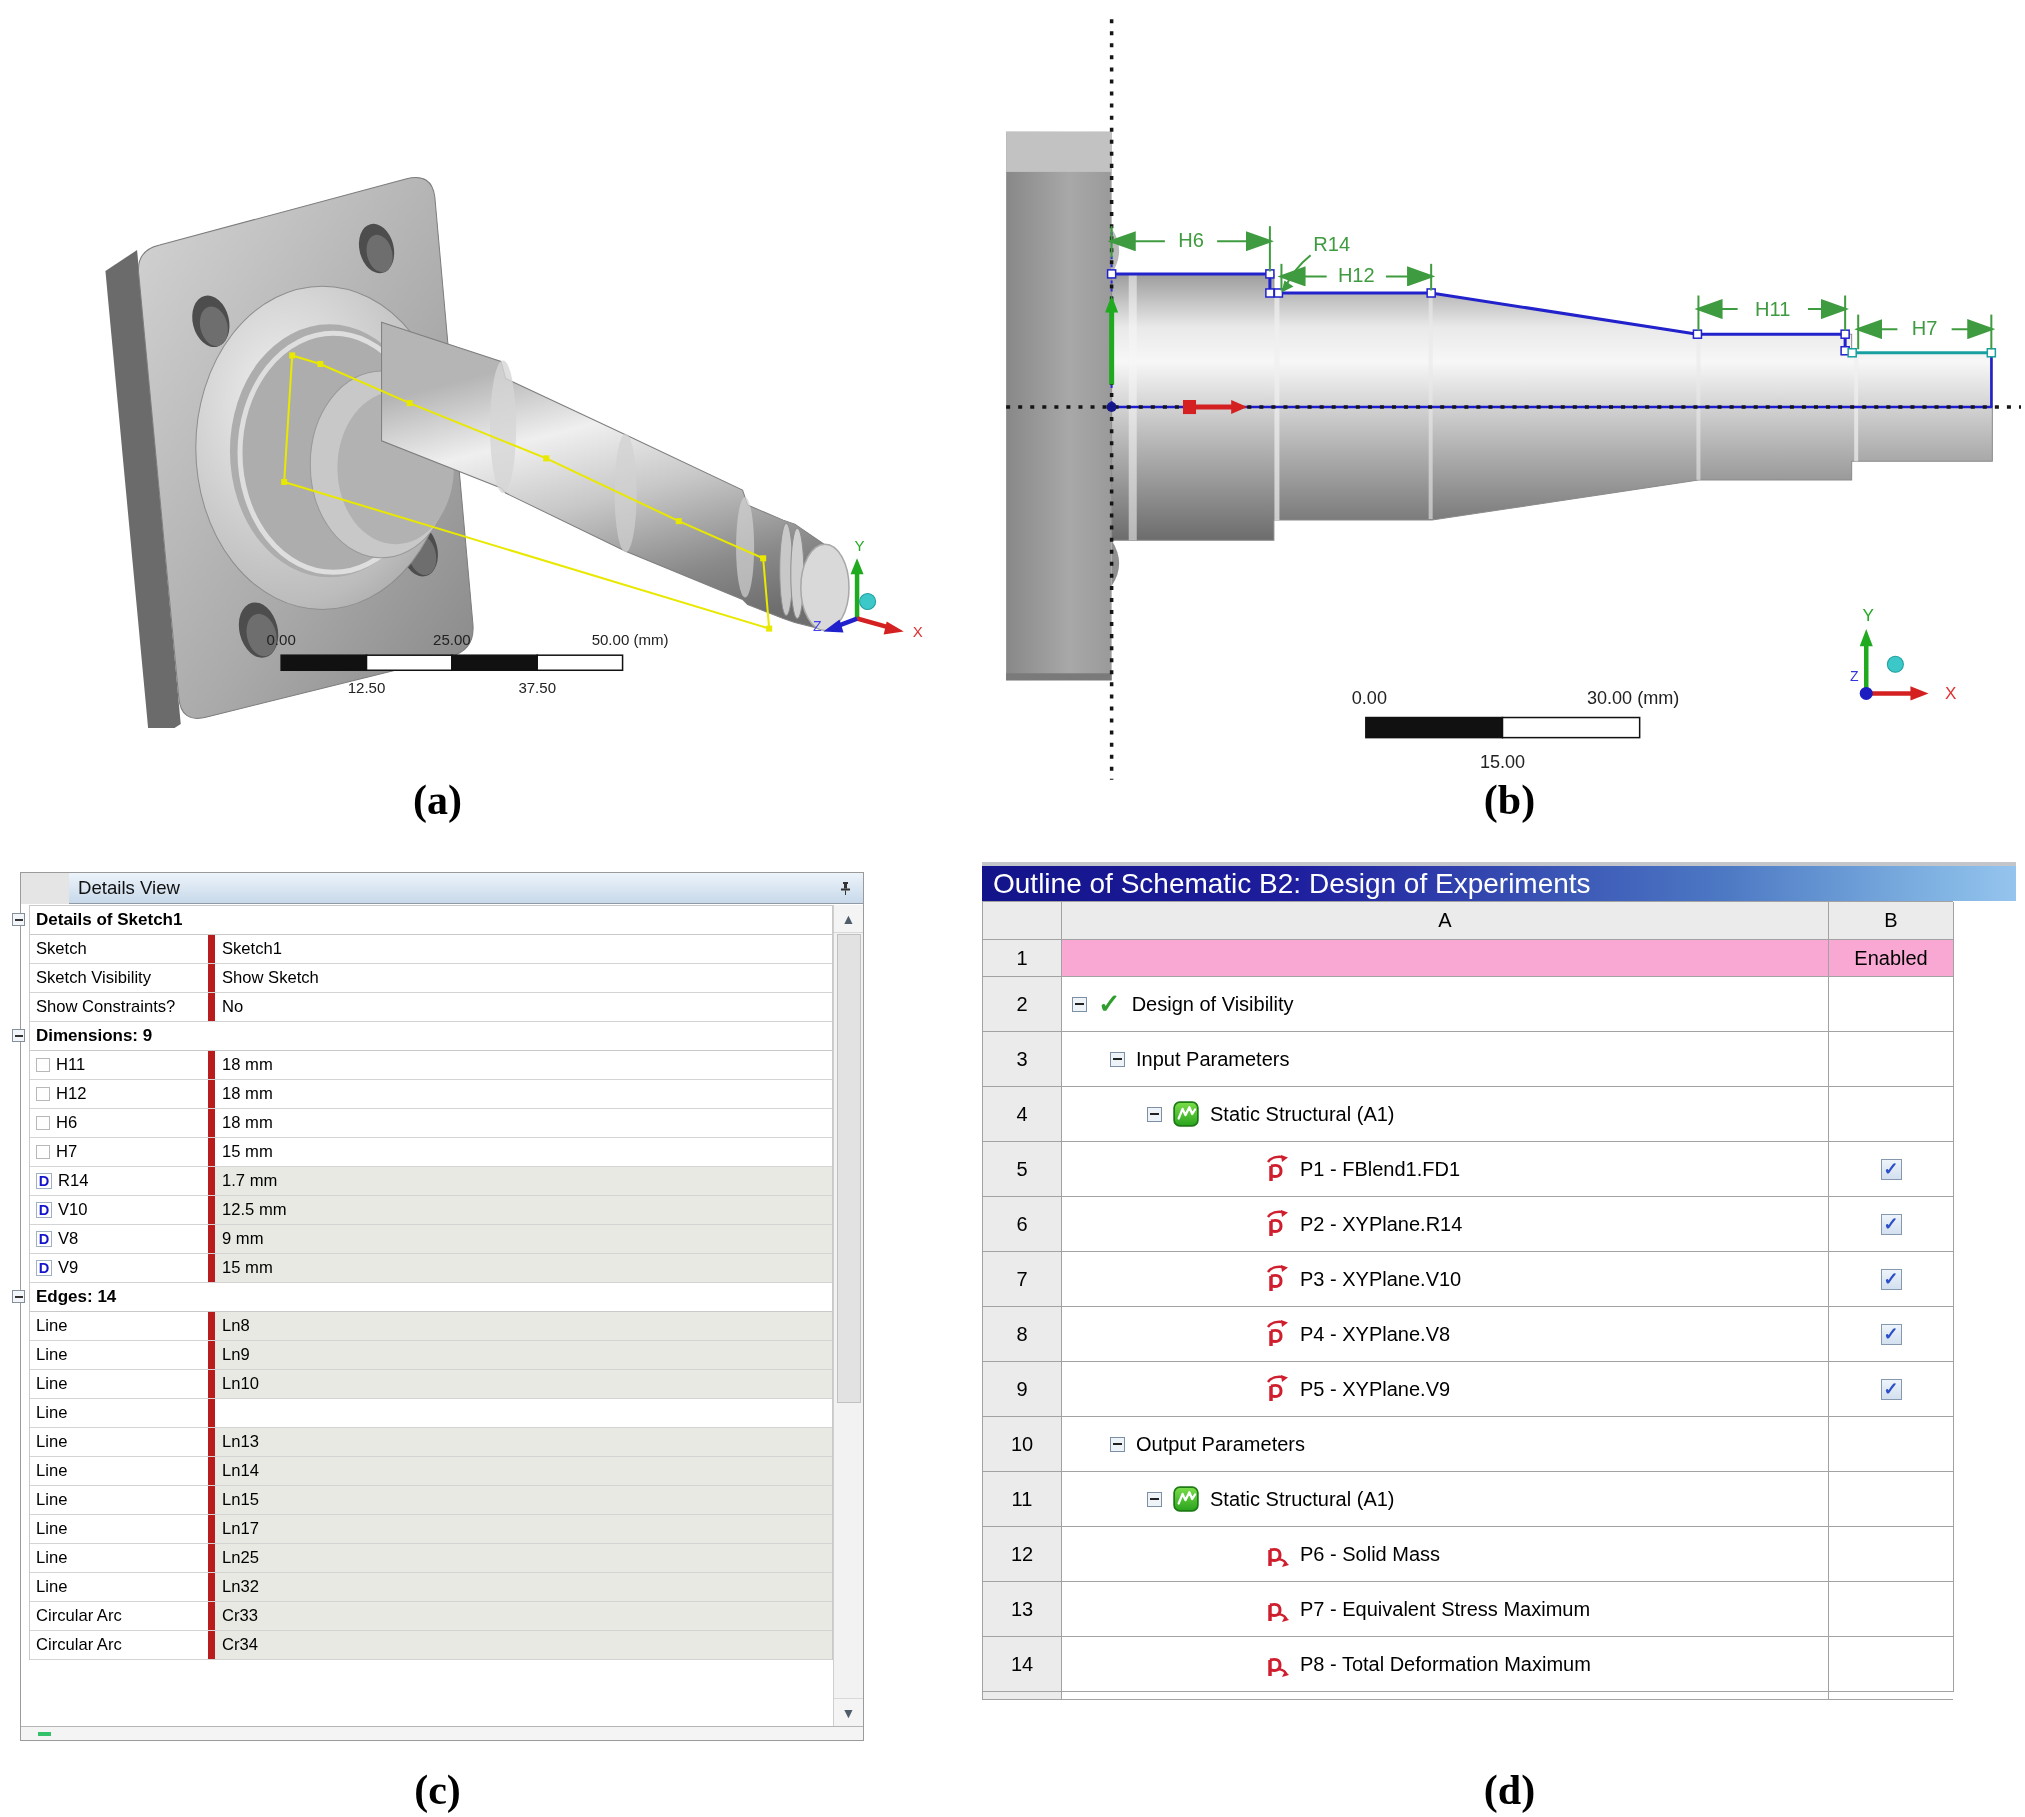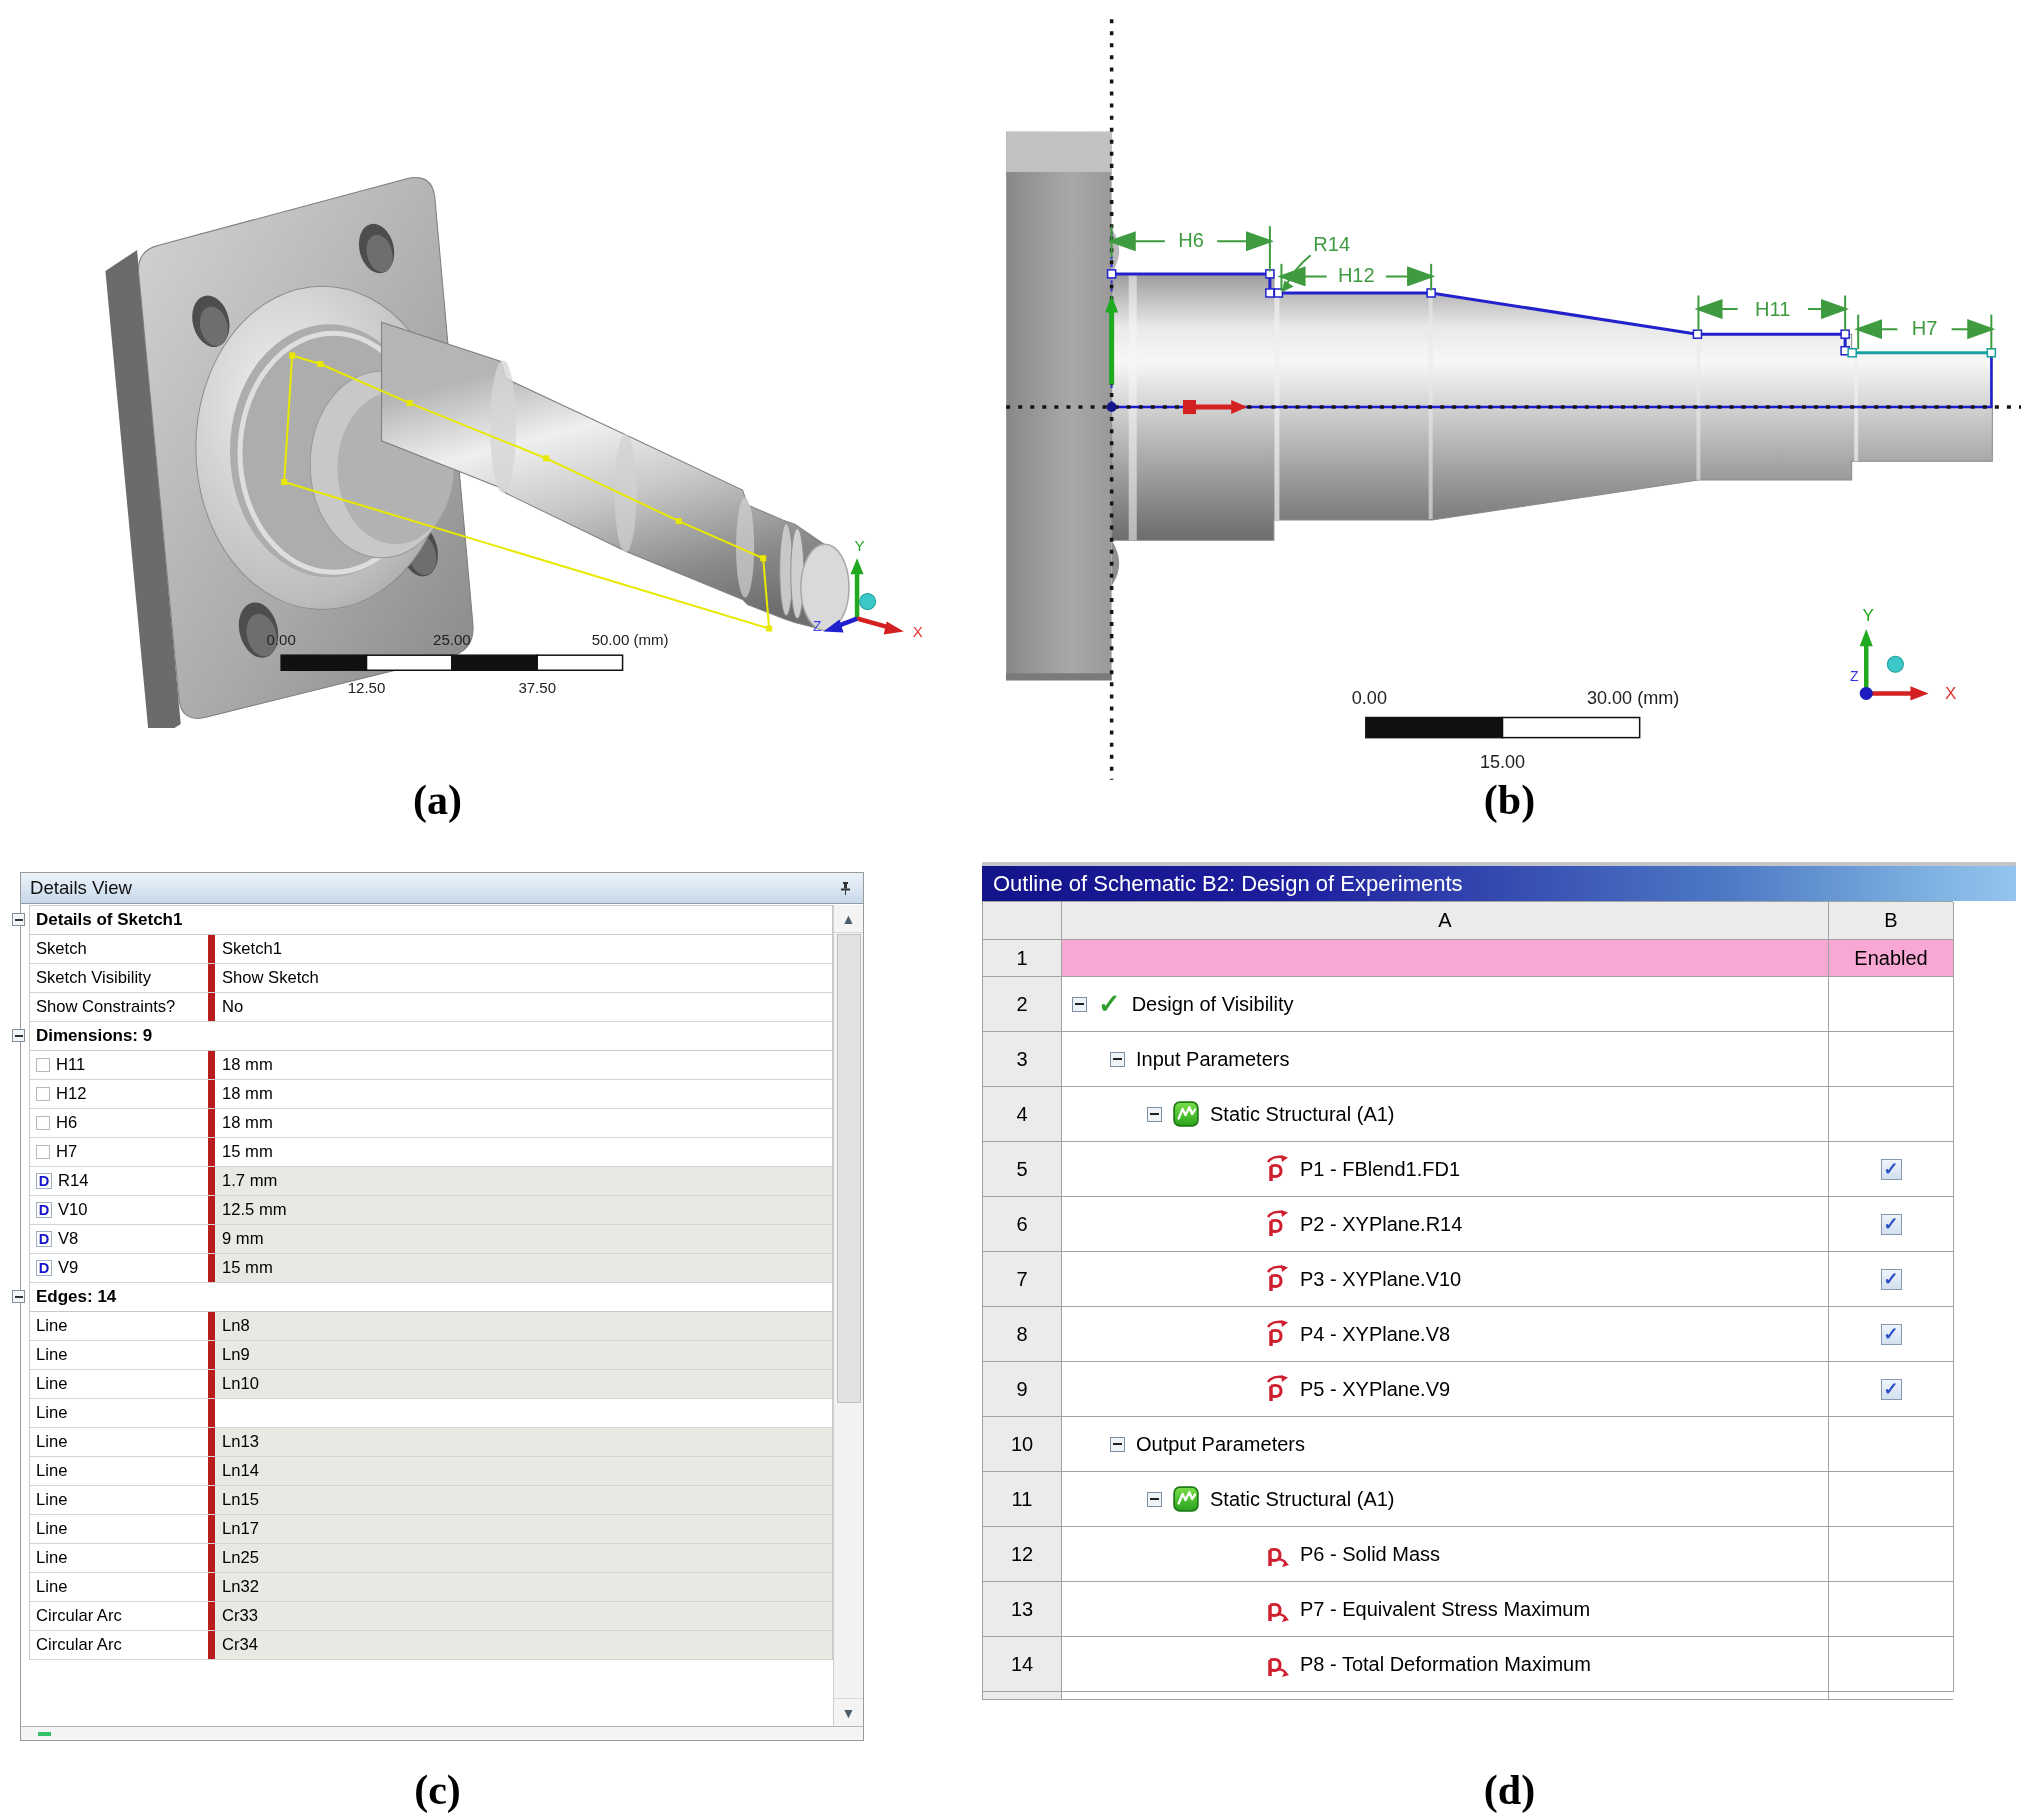--- a/index.html
+++ b/index.html
@@ -6,21 +6,21 @@
   #stage{position:relative;width:2025px;height:1817px;background:#fff;overflow:hidden;
          font-family:"Liberation Sans",sans-serif;color:#000;}
   svg text{font-family:"Liberation Sans",sans-serif;}
 
   
   .caption{position:absolute;width:161px;text-align:center;font-family:"Liberation Serif",serif;
            font-weight:bold;font-size:42px;color:#000;}
 
   
   #details-panel{position:absolute;left:20px;top:872px;width:844px;height:869px;
-                 border:1px solid #9b9b9b;background:#86efac;box-sizing:border-box;}
+                 border:1px solid #9b9b9b;background:#e5e5e5;box-sizing:border-box;padding-left:48px;}
   .dv-header{height:30px;background:linear-gradient(#ecf3fa,#c8d9ea);border-bottom:1px solid #8f9aa5;
              display:flex;align-items:center;justify-content:space-between;padding:0 9px;
              font-size:18.6px;color:#111;}
   .dv-body{position:absolute;top:31px;bottom:14px;left:0;right:0;background:#fff;}
   .dv-table{position:absolute;left:8px;top:1px;right:30px;border:1px solid #c9c9c9;border-bottom:none;}
   .dv-cat{position:relative;height:28px;line-height:28px;font-weight:bold;font-size:17px;
           border-bottom:1px solid #c9c9c9;padding-left:6px;background:#fff;}
   .minusbox{position:absolute;left:-18px;top:7px;width:13px;height:13px;border:1px solid #848f9a;
             background:#f2f6fa;box-sizing:border-box;}
   .minusbox::after{content:"";position:absolute;left:1.5px;right:1.5px;top:4.5px;border-top:2px solid #333;}
@@ -39,21 +39,21 @@
   .scroll-btn.up::after{content:"▲";}
   .scroll-btn.down{bottom:0;border-top:1px solid #d8d8d8;}
   .scroll-btn.down::after{content:"▼";}
   .scroll-thumb{position:absolute;top:29px;left:2.5px;right:2.5px;height:467px;background:#e2e2e2;border:1px solid #c0c0c0;}
   .dv-bottom{position:absolute;bottom:0;left:0;right:0;height:13px;border-top:1px solid #b5b5b5;background:#f4f4f4;}
   .green-dash{position:absolute;left:17px;top:4.5px;width:13px;height:4px;background:#35c06a;}
 
   
   #outline-panel{position:absolute;left:982px;top:862px;width:1034px;background:#fff;}
   .ol-title{height:39px;background:linear-gradient(90deg,#13138a 0%,#1e1e9e 30%,#4d79c4 72%,#7fb2e2 92%,#95c4ee 100%);
-            color:#fff;font-size:22px;display:flex;align-items:center;padding-left:11px;
+            color:#fff;font-size:28px;display:flex;align-items:center;padding-left:11px;
             border-top:4px solid #c2c6ca;box-sizing:border-box;}
   .ol-grid{width:971px;border-left:1.5px solid #a2a2a2;border-top:1.5px solid #a2a2a2;box-sizing:border-box;}
   .ol-row{display:flex;height:55px;}
   .ol-row.hdr{height:38px;}
   .ol-row.sliver{height:8px;overflow:hidden;}
   .ol-num{width:78px;background:#ebebeb;border-right:1.5px solid #a2a2a2;border-bottom:1.5px solid #a2a2a2;
           display:flex;align-items:center;justify-content:center;font-size:20px;flex:none;}
   .ol-a{width:766px;border-right:1.5px solid #a2a2a2;border-bottom:1.5px solid #a2a2a2;display:flex;
         align-items:center;font-size:20px;background:#fff;flex:none;gap:11px;}
   .ol-b{width:124px;border-right:1.5px solid #a2a2a2;border-bottom:1.5px solid #a2a2a2;display:flex;

